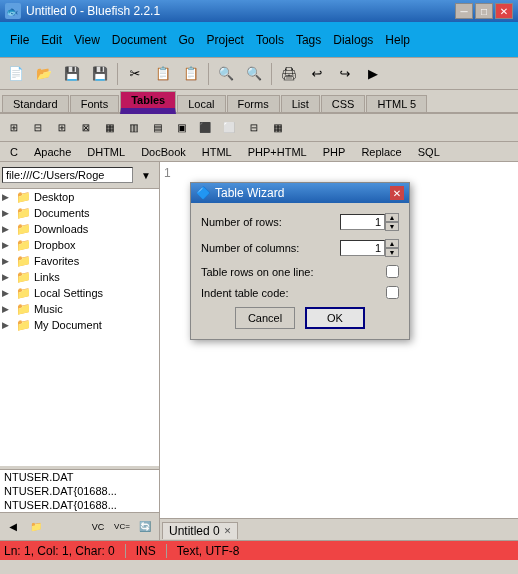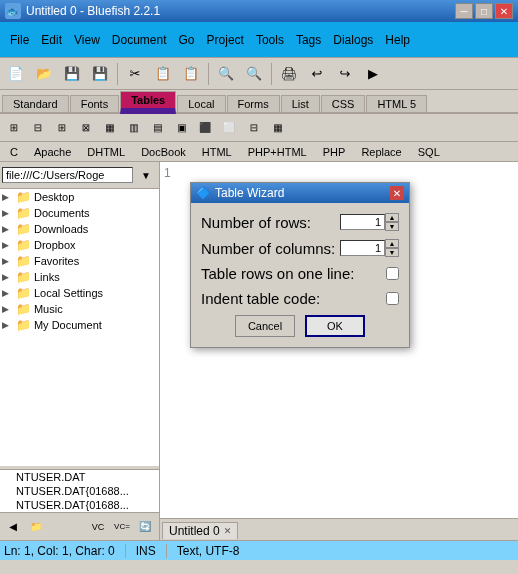--- a/index.html
+++ b/index.html
@@ -158,21 +158,21 @@
     .tree-label { font-size: 11px; }
 
     
     .file-list {
       border-top: 1px solid #a8a098;
       background: white;
       max-height: 80px;
       overflow-y: auto;
     }
     .file-item {
-      padding: 1px 16px;
+      padding: 1px 4px;
       font-size: 11px;
       cursor: pointer;
       white-space: nowrap;
       overflow: hidden;
       text-overflow: ellipsis;
     }
 
     .sidebar-bottom {
       background: #d4d0c8;
       border-top: 1px solid #a8a098;
@@ -217,21 +217,21 @@
       display: flex;
       align-items: center;
       justify-content: space-between;
       padding: 3px 5px;
       height: 20px;
     }
     .dialog-title-left { display: flex; align-items: center; gap: 4px; font-size: 11px; }
     .dialog-close { font-size: 10px; cursor: pointer; background: #c44; color: white; border: none; width: 14px; height: 14px; display: flex; align-items: center; justify-content: center; }
     .dialog-body { padding: 10px; }
     .dialog-row { display: flex; align-items: center; justify-content: space-between; margin-bottom: 8px; }
-    .dialog-label { font-size: 15px; text-align: center; }
+    .dialog-label { font-size: 11px; text-align: center; }
     .dialog-spinner { display: flex; align-items: center; }
     .dialog-input { width: 45px; border: 1px inset #888; background: white; padding: 1px 3px; font-size: 11px; text-align: right; }
     .spinner-btns { display: flex; flex-direction: column; }
     .spinner-btn { width: 14px; height: 9px; background: #d4d0c8; border: 1px solid #888; font-size: 7px; display: flex; align-items: center; justify-content: center; cursor: pointer; }
     .dialog-checkbox-row { display: flex; align-items: center; justify-content: space-between; margin-bottom: 8px; }
     .dialog-buttons { display: flex; justify-content: center; gap: 10px; margin-top: 7px; }
     .dialog-btn {
       min-width: 60px; padding: 3px 10px;
       font-size: 11px; cursor: pointer;
       background: #d4d0c8;
@@ -259,21 +259,21 @@
       border: 1px solid #a8a098;
       border-bottom: none;
       font-size: 11px;
       cursor: pointer;
       gap: 4px;
     }
     .doc-tab-close { font-size: 9px; cursor: pointer; color: #555; }
 
     
     .status-bar {
-      background: #7dd3fc;
+      background: #ef4444;
       border-top: 1px solid #a8a098;
       display: flex;
       align-items: center;
       height: 20px;
       padding: 0 4px;
       gap: 10px;
       font-size: 11px;
     }
     .status-sep { width: 1px; height: 14px; background: #a8a098; }
 

